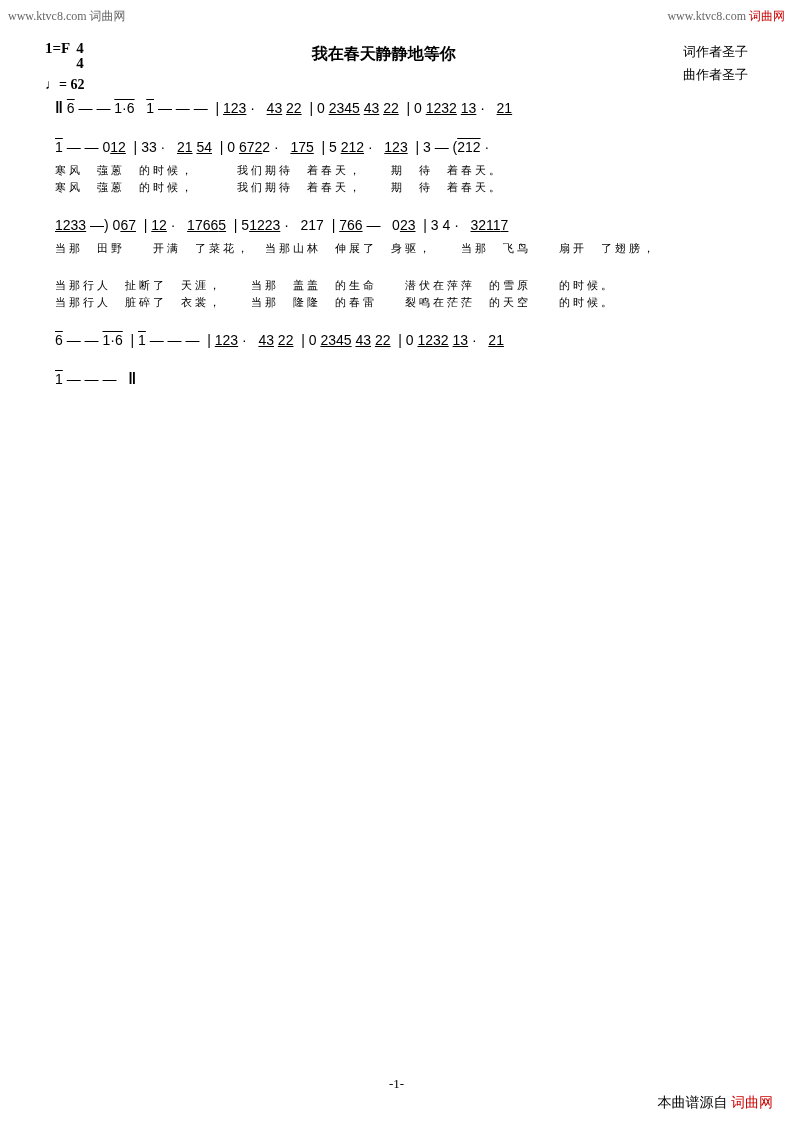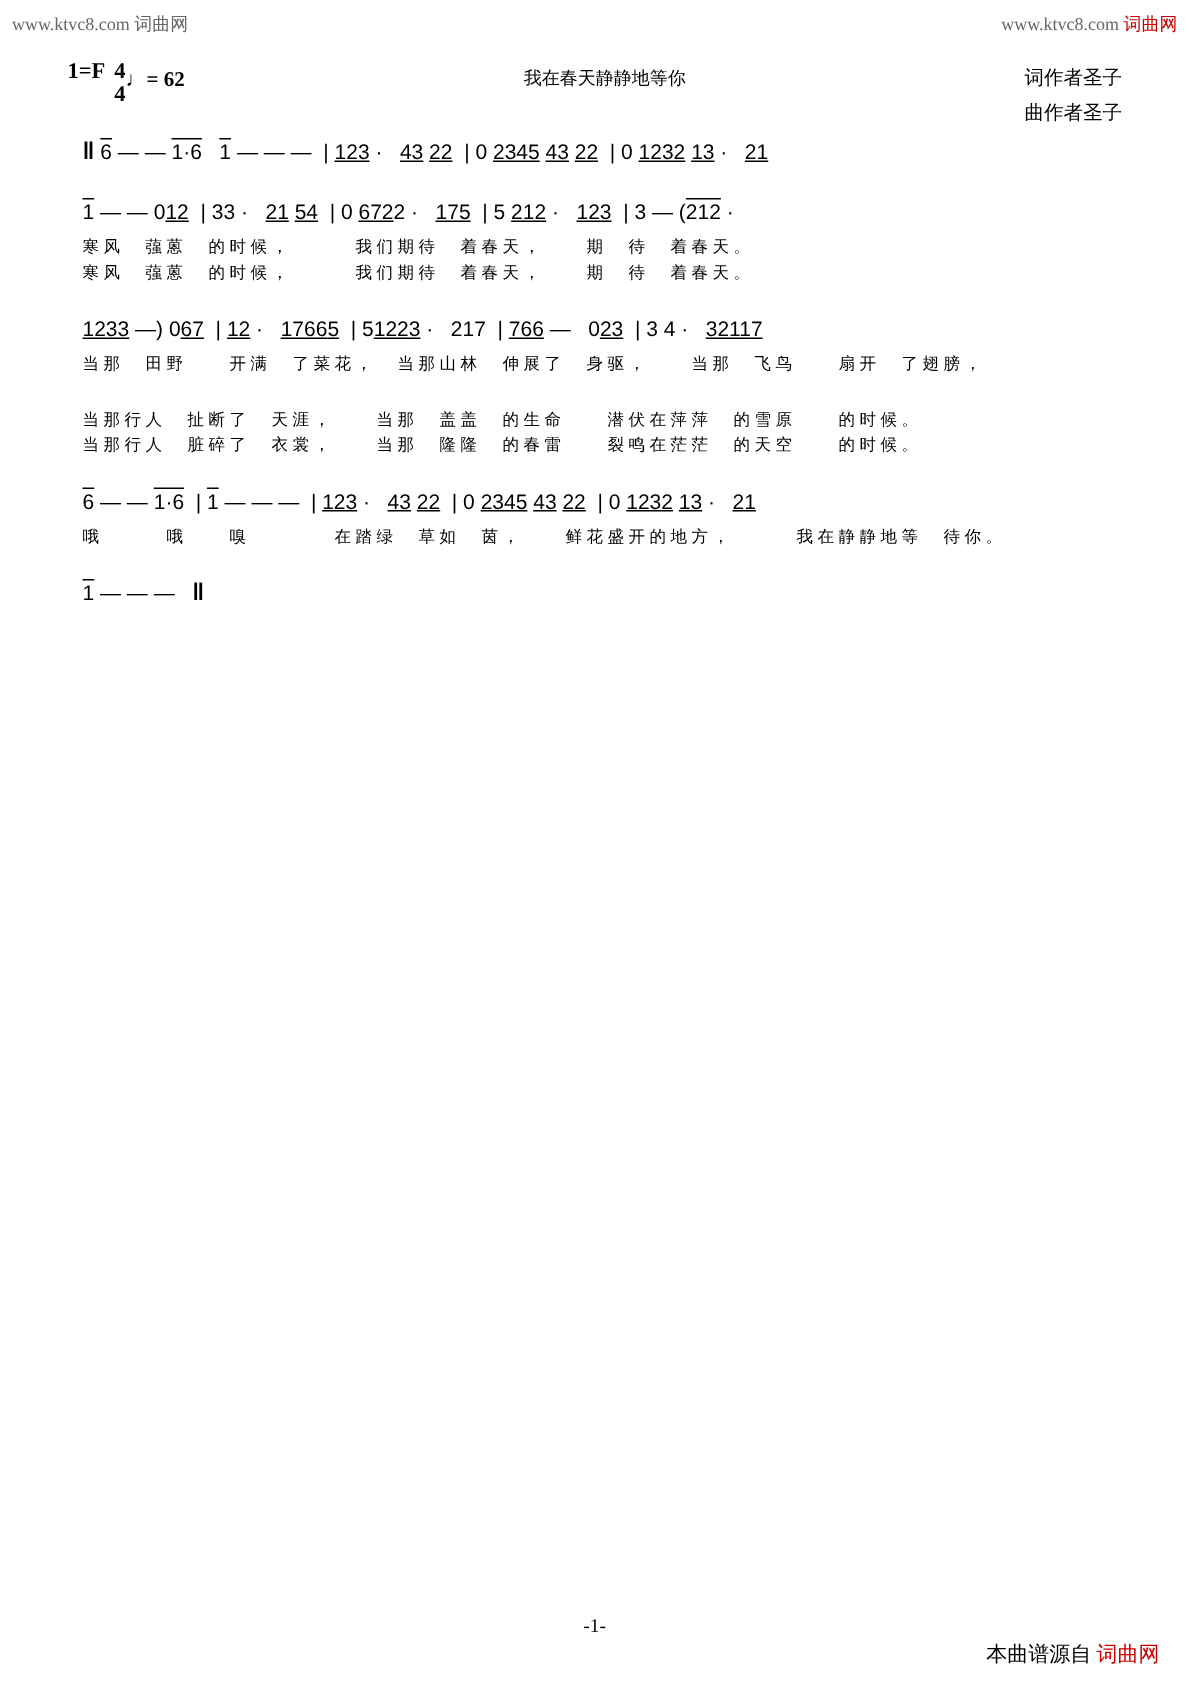--- a/index.html
+++ b/index.html
@@ -32,20 +32,21 @@
     }
     
     .header-area {
       display: flex;
       justify-content: space-between;
       align-items: flex-start;
       margin-bottom: 6px;
     }
     .key-time-area {
       display: flex;
+      flex-direction: column;
       font-size: 15px;
     }
     .key-time-top {
       display: flex;
       align-items: baseline;
       gap: 6px;
       font-size: 15px;
       font-weight: bold;
     }
     .time-sig {
@@ -55,22 +56,22 @@
       line-height: 1;
       font-size: 15px;
       font-weight: bold;
     }
     .tempo-line {
       margin-top: 6px;
       font-size: 14px;
       font-weight: bold;
     }
     .song-title {
-      font-size: 12px;
-      font-weight: normal;
+      font-size: 16px;
+      font-weight: bold;
       text-align: center;
       flex: 1;
       padding-top: 4px;
     }
     .author-area {
       font-size: 13px;
       text-align: right;
       line-height: 1.8;
     }
     
@@ -215,21 +216,20 @@
         <span style="text-decoration:overline;">1</span> — — —
         &nbsp;|
         <span style="text-decoration:underline;">123</span> · &nbsp;
         <span style="text-decoration:underline;">43</span> <span style="text-decoration:underline;">22</span>
         &nbsp;|
         0 <span style="text-decoration:underline;">2345</span> <span style="text-decoration:underline;">43</span> <span style="text-decoration:underline;">22</span>
         &nbsp;|
         0 <span style="text-decoration:underline;">1232</span> <span style="text-decoration:underline;">13</span> · &nbsp;
         <span style="text-decoration:underline;">21</span>
       </div>
-      <div class="lyric-sub">哦　　　哦　　嗅　　　　在踏绿　草如　茵，　　鲜花盛开的地方，　　　我在静静地等　待你。</div>
     </div>
 
     <div class="row-block">
       <div class="music-row">
         <span style="text-decoration:overline;">1</span> — — — &nbsp;
         <span style="font-size:16px; font-weight:bold;">‖</span>
       </div>
     </div>
 
   </div>

